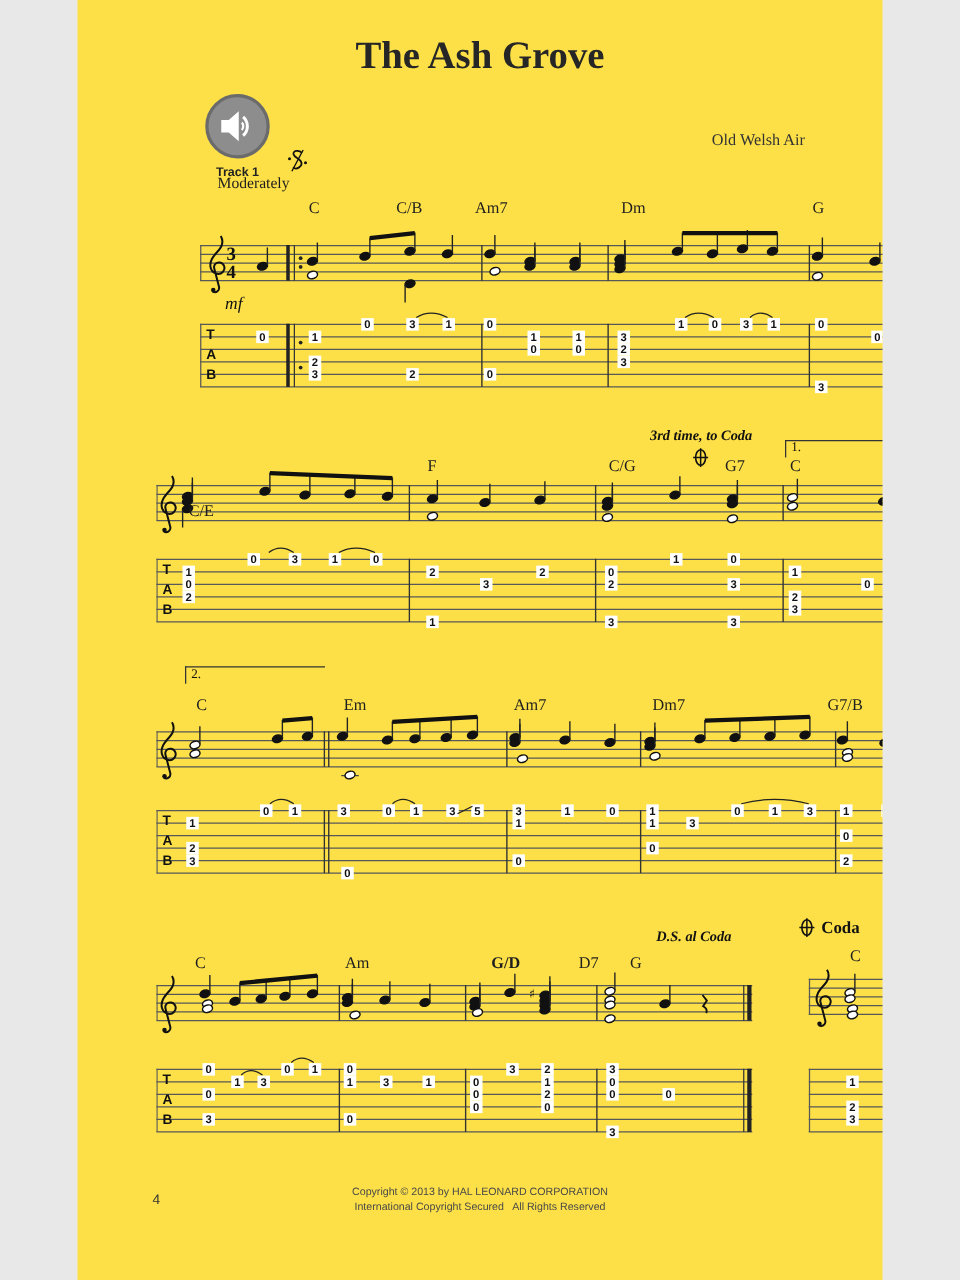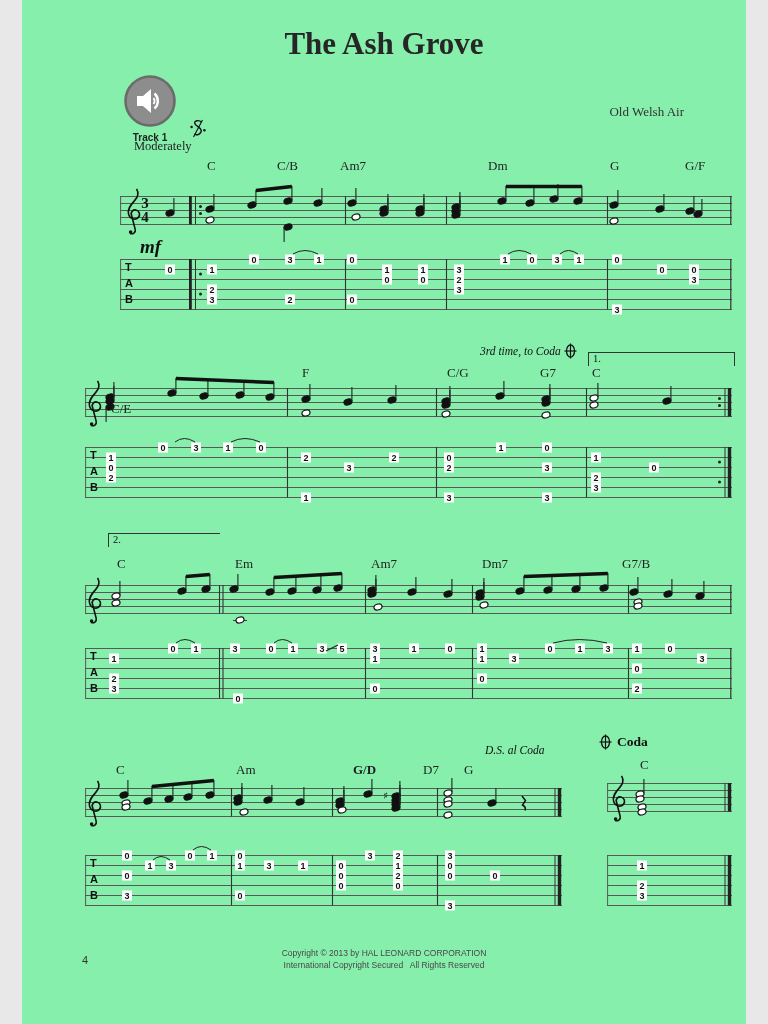--- a/index.html
+++ b/index.html
@@ -1,30 +1,30 @@
 <!DOCTYPE html>
 <html><head>
 <meta charset="utf-8">
 <style>
   html,body{margin:0;padding:0;background:#e8e8e8;}
-  .page{position:relative;width:724px;height:1024px;background:#86efac;margin:0 auto;
+  .page{position:relative;width:644px;height:1024px;background:#fde047;margin:0 auto;
         font-family:"Liberation Serif",serif;color:#222;overflow:hidden;}
   .title{position:absolute;left:0;right:0;top:26px;text-align:center;
          font-size:31px;font-weight:bold;color:#262626;}
   .credit{position:absolute;right:62px;top:104px;font-size:13px;color:#333;}
   .audio-wrap{position:absolute;left:100px;top:74px;width:56px;text-align:center;}
   .track{font-family:"Liberation Sans",sans-serif;font-size:10px;font-weight:bold;margin-top:0px;color:#222;}
   .tempo{position:absolute;left:112px;top:139px;font-size:12.5px;font-weight:normal;color:#1d1d1d;}
   .segno{position:absolute;left:167px;top:119px;}
   .system{position:absolute;}
   .chord{position:absolute;font-size:13px;white-space:nowrap;color:#1e1e1e;}
   .direction{position:absolute;font-size:11.5px;white-space:nowrap;display:flex;align-items:center;gap:3px;color:#111;}
-  .direction.bi{font-weight:normal;font-style:italic;}
+  .direction.bi{font-weight:bold;font-style:italic;flex-direction:column;}
   .direction.coda-head{font-size:13.5px;font-weight:bold;gap:5px;}
-  .direction.dyn{font-style:italic;font-weight:bold;font-size:19px;font-family:"Liberation Serif",serif;text-align:right;}
+  .direction.dyn{font-style:italic;font-weight:normal;font-size:14px;font-family:"Liberation Serif",serif;text-align:right;}
   .volta{position:absolute;border-top:1.3px solid #333;border-left:1.3px solid #333;
          height:13px;font-size:10.5px;padding:0 0 0 4px;color:#111;}
   .volta.closed{border-right:1.3px solid #333;}
   .footer1{position:absolute;left:0;right:0;top:948px;text-align:center;
            font-family:"Liberation Sans",sans-serif;font-size:8.5px;color:#484848;}
   .footer2{position:absolute;left:0;right:0;top:960px;text-align:center;
            font-family:"Liberation Sans",sans-serif;font-size:8.5px;color:#484848;}
   .pagenum{position:absolute;left:60px;top:954px;font-family:"Liberation Sans",sans-serif;
            font-size:11px;color:#333;}
 </style>
@@ -209,21 +209,21 @@
           <rect x="569" y="122.5" width="10" height="10" fill="#fff"></rect>
           <text x="574" y="130.8">3</text>
         </g>
         <path d="M173,102 Q184.5,95 198,102" stroke="#222" stroke-width="1" fill="none"></path>
         <path d="M388,102 Q398.5,95 411,102" stroke="#222" stroke-width="1" fill="none"></path>
         <path d="M440,102 Q448,95 458,102" stroke="#222" stroke-width="1" fill="none"></path>
       </svg>
       <span class="chord" style="left: 87px; top: 6px;">C</span>
       <span class="chord" style="left: 157px; top: 6px;">C/B</span>
       <span class="chord" style="left: 220px; top: 6px;">Am7</span>
-      <span class="chord" style="left: 337px; top: 6px; margin-left: 31px;">Dm</span>
+      <span class="chord" style="left: 337px; top: 6px;">Dm</span>
       <span class="chord" style="left: 490px; top: 6px;">G</span>
       <span class="chord" style="left: 565px; top: 6px;">G/F</span>
       <div class="direction dyn" style="left: 20px; top: 84px;">
         <span>mf</span>
       </div>
     </div>
     <div class="system" style="left: 63px; top: 342px; width: 647px; height: 165px;">
       <svg width="647" height="165" style="position:absolute;left:0;top:0">
         <g stroke="#585858" stroke-width="1">
           <line x1="0" y1="46.5" x2="647" y2="46.5"></line>

